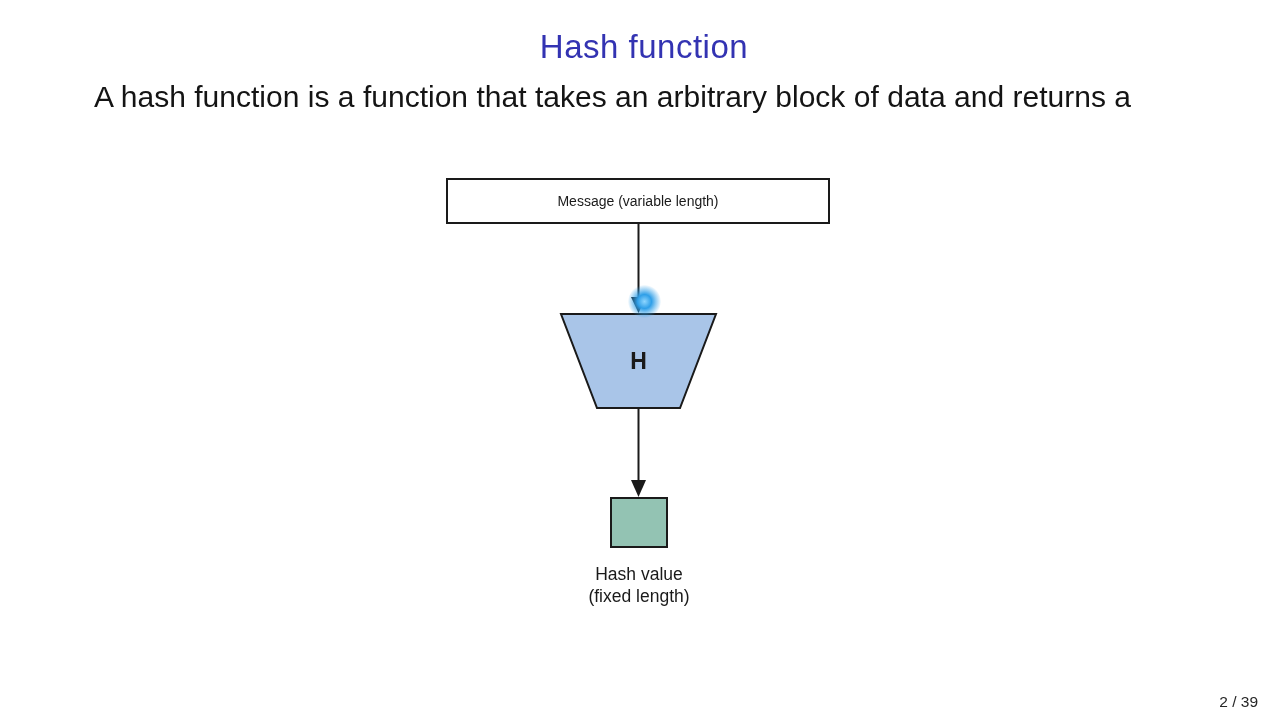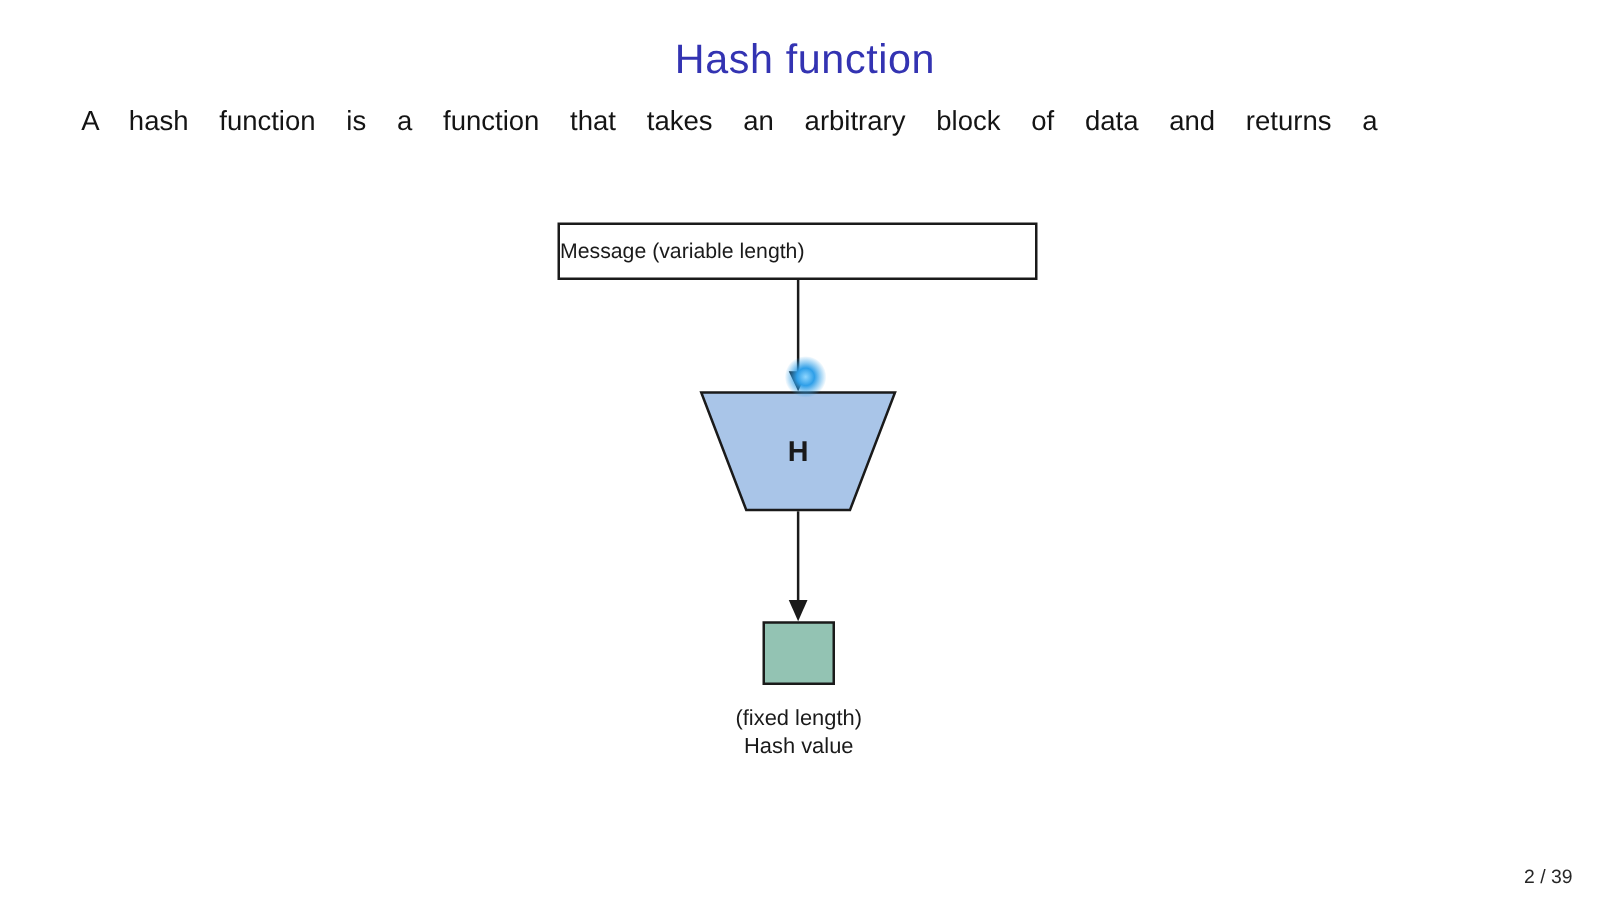--- a/index.html
+++ b/index.html
@@ -23,23 +23,23 @@
     text-align: center;
     font-size: 33px;
     font-weight: 400;
     color: var(--title-text, #3333b2);
     margin: 4px;
     letter-spacing: 0.5px;
   }
   .slide-body {
     position: absolute;
     top: 78px;
-    left: 65px;
+    left: 94px;
     width: 1037px;
-    font-size: 22px;
+    font-size: 30px;
     line-height: 38px;
     color: var(--body-text, #141414);
   }
   .body-line-justified {
     text-align: justify;
     text-align-last: justify;
     white-space: normal;
   }
   .body-line {
     text-align: left;
@@ -73,22 +73,22 @@
   .message-box {
     position: absolute;
     left: 446px;
     top: 178px;
     width: 380px;
     height: 42px;
     border: 2px solid var(--outline, #1a1a1a);
     background: #ffffff;
     display: flex;
     align-items: center;
-    justify-content: flex-start;
-    font-size: 17px;
+    justify-content: center;
+    font-size: 14px;
     color: #1a1a1a;
   }
   .h-label {
     position: absolute;
     left: 561px;
     top: 348px;
     width: 155px;
     text-align: center;
     font-size: 23px;
     font-weight: 700;
@@ -149,21 +149,21 @@
     <rect x="611" y="498" width="56" height="49" class="hash-square shape-stroke"></rect>
   </svg>
 
   <div class="message-box">
     <span>Message (variable length)</span>
   </div>
 
   <div class="h-label">H</div>
 
   <div class="output-caption">
+    <div>Hash value</div>
     <div>(fixed length)</div>
-    <div>Hash value</div>
   </div>
 
   <div class="click-indicator"></div>
 
   <div class="page-indicator">2 / 39</div>
 
 </div>
 
 </body></html>

